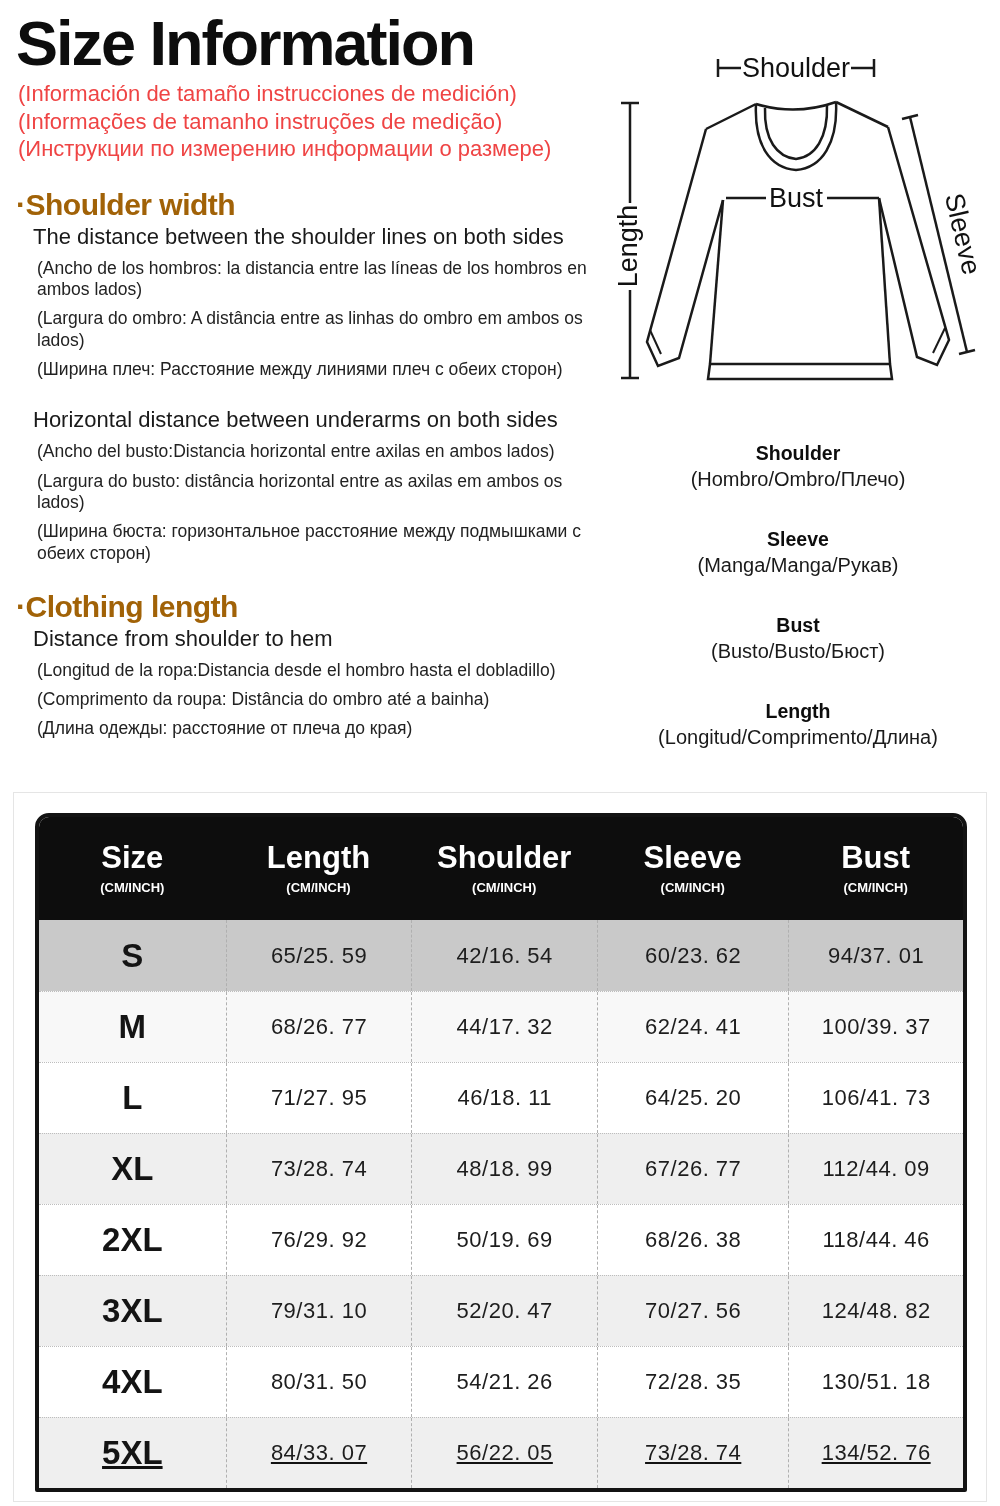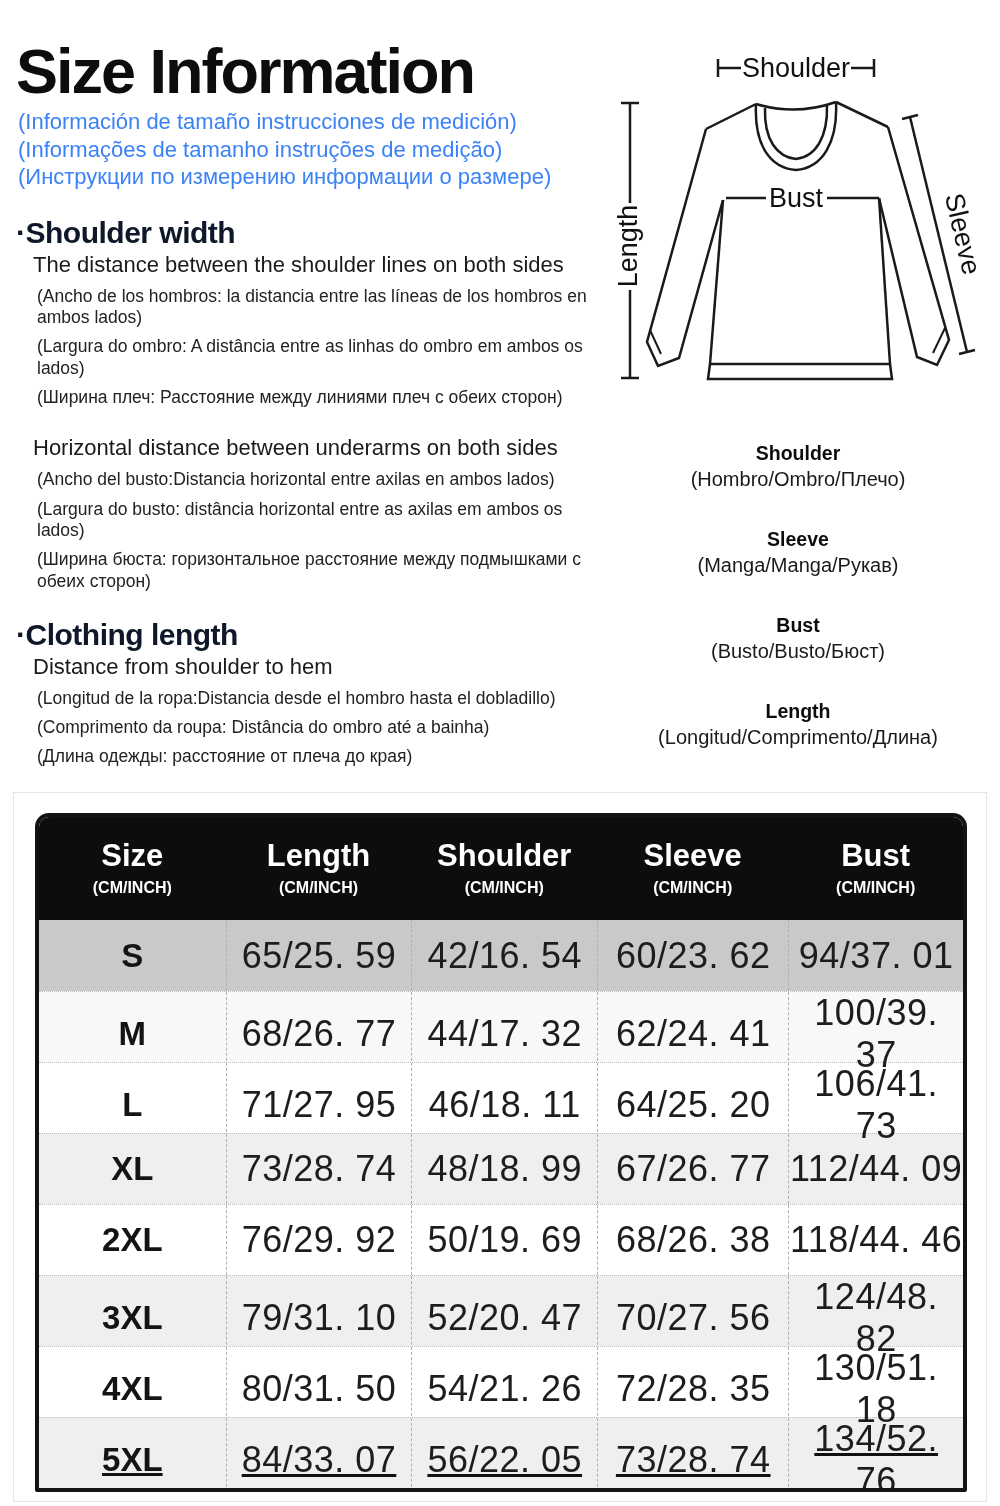--- a/index.html
+++ b/index.html
@@ -7,35 +7,35 @@
   body {
     width: 1000px; height: 1506px;
     background: #ffffff;
     color: #111;
     font-family: "Liberation Sans", "DejaVu Sans", sans-serif;
     position: relative;
     overflow: hidden;
   }
 
   
-  .left-col { position: absolute; left: 16px; top: 34px; width: 585px; }
+  .left-col { position: absolute; left: 16px; top: 6px; width: 585px; }
   .page-title {
     font-size: 63px; font-weight: bold; letter-spacing: -2px;
     margin: 0; line-height: 1.18; color: #0d0d0d;
   }
   .page-subtitle {
     font-size: 36px; font-weight: bold; letter-spacing: -0.5px;
     margin: 0 0 6px 2px; line-height: 1.15; color: #0d0d0d;
   }
-  .title-trans { font-size: 22px; line-height: 1.24; margin-left: 2px; color: #3b82f6; }
+  .title-trans { font-size: 22px; line-height: 1.24; margin-left: 2px; color: #ef4444; }
 
   .section { margin-top: 27px; }
   .section-heading {
     font-size: 30px; font-weight: bold; letter-spacing: -0.5px;
-    margin: 0; line-height: 1.05; color: #0f172a;
+    margin: 0; line-height: 1.05; color: #a16207;
   }
   .section-desc { font-size: 22px; margin: 3px 0 8px 17px; color: #1a1a1a; }
   .section-small {
     font-size: 17.5px; line-height: 1.22; max-width: 560px;
     margin: 8px 0 8px 21px; color: #222;
   }
 
   
   .right-col { position: absolute; left: 602px; top: 40px; width: 392px; }
   .diagram-svg { display: block; }
@@ -58,31 +58,31 @@
     border-radius: 14px 14px 2px 2px;
     overflow: hidden; background: #fff;
   }
   .thead {
     display: grid;
     grid-template-columns: 20.2% 20.1% 20.1% 20.7% 18.9%;
     background: #0d0d0d; color: #fff; height: 103px;
     align-items: center; text-align: center;
   }
   .th-label { font-size: 31px; font-weight: bold; line-height: 1.05; }
-  .th-sub { font-size: 16px; font-weight: bold; margin-top: 6px; }
+  .th-sub { font-size: 13px; font-weight: bold; margin-top: 6px; }
   .trow {
     display: grid;
     grid-template-columns: 20.2% 20.1% 20.1% 20.7% 18.9%;
     height: 71px; align-items: center; text-align: center;
   }
   .trow + .trow { border-top: 1px dotted #bdbdbd; }
   .trow > div + div { border-left: 1px dashed #b0b0b0; height: 100%; display: flex; align-items: center; justify-content: center; }
   .trow > div:first-child { height: 100%; display: flex; align-items: center; justify-content: center; }
   .cell-size { font-size: 33px; font-weight: bold; color: #141414; }
-  .cell-val { font-size: 36px; color: #1d1d1d; letter-spacing: 0.5px; }
+  .cell-val { font-size: 22px; color: #1d1d1d; letter-spacing: 0.5px; }
   .r0 { background: #c9c9c9; }
   .r1 { background: #f8f8f8; }
   .r2 { background: #ffffff; }
   .r3 { background: #efefef; }
   .r4 { background: #ffffff; }
   .r5 { background: #efefef; }
   .r6 { background: #ffffff; }
   .r7 { background: #efefef; text-decoration: underline; }
 </style>
 </head>

